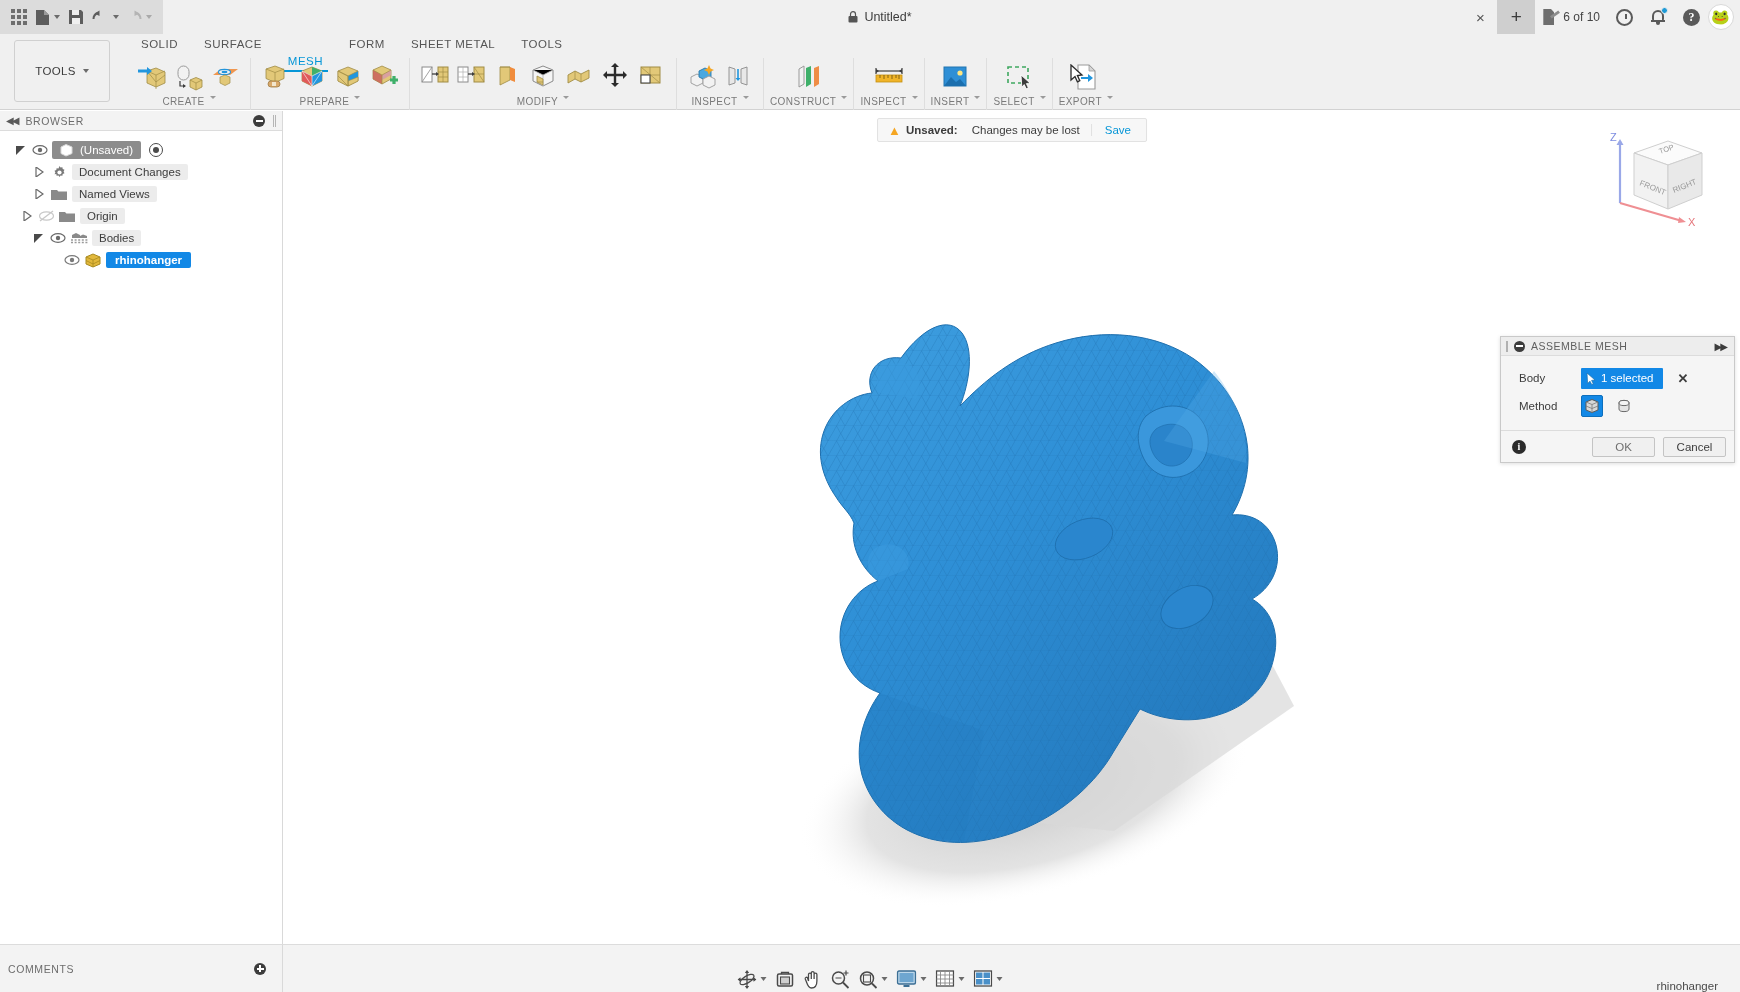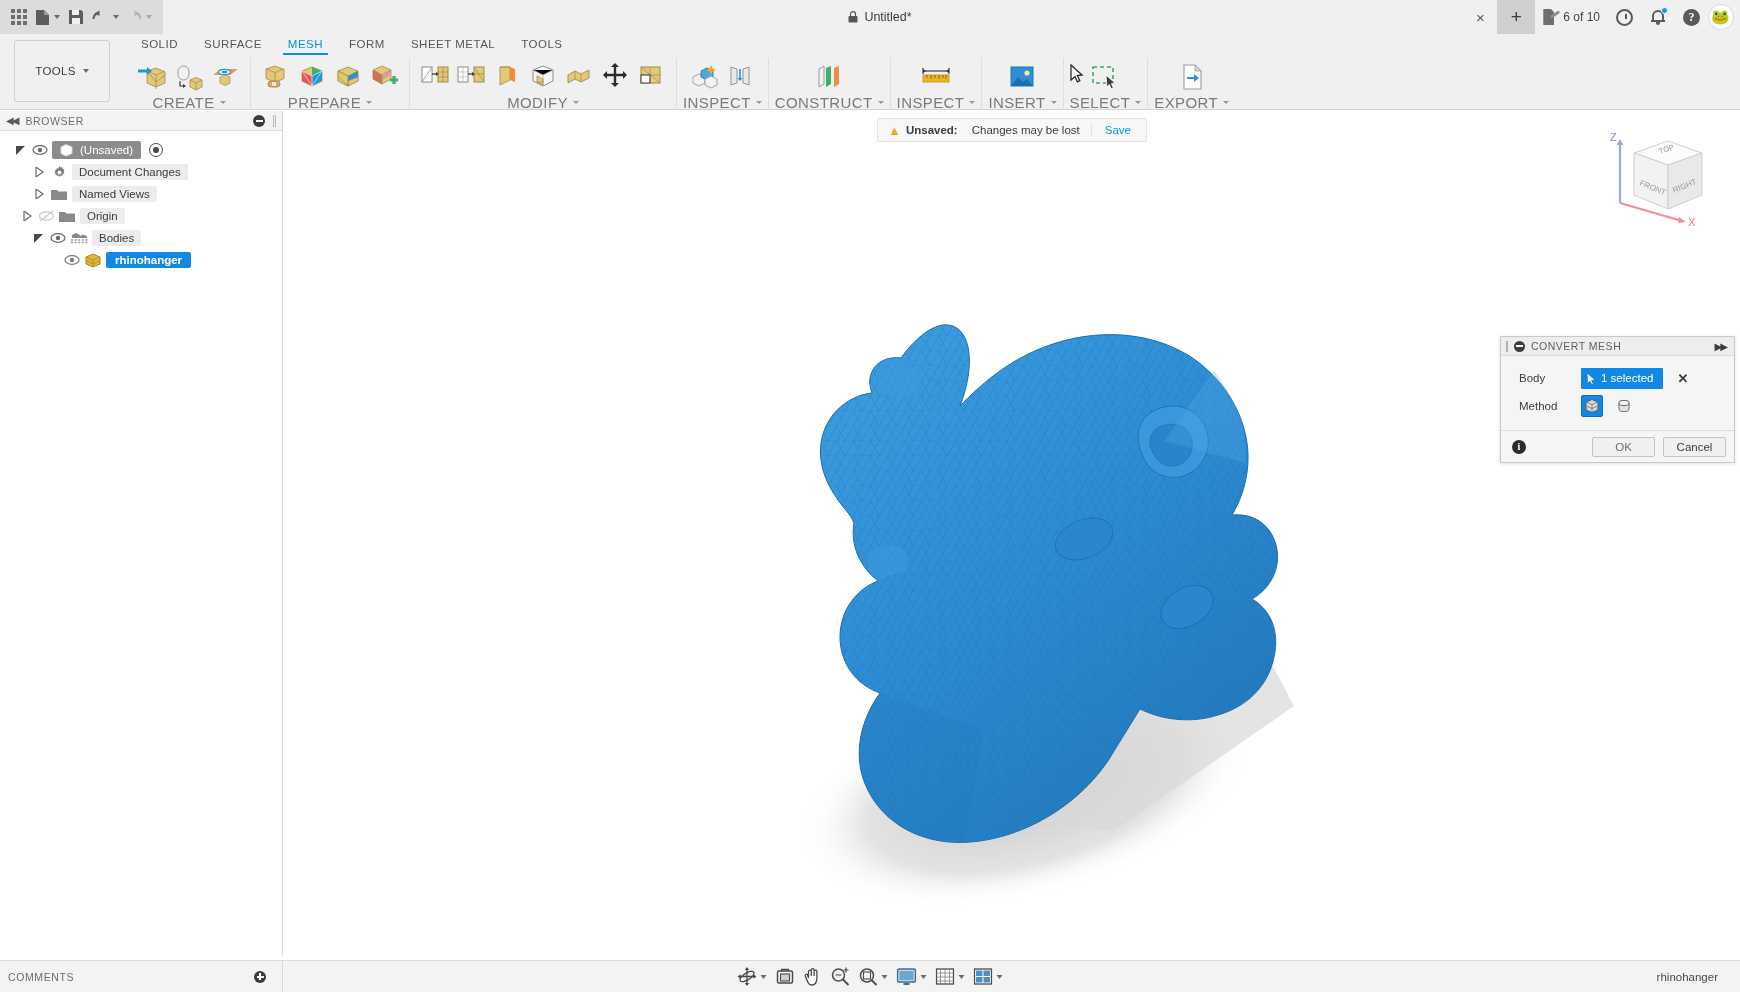--- a/index.html
+++ b/index.html
@@ -62,28 +62,28 @@
     display:flex; align-items:center; justify-content:center; gap:5px;
     font-size:11.5px; color:#3c3c3c; letter-spacing:.3px;
   }
   .tabs{
     position:absolute; left:128px; top:0; height:24px; display:flex; align-items:flex-start;
   }
   .tab{
     font-size:11.5px; color:#555; letter-spacing:.5px; padding:4px 13px 5px 13px;
     position:relative; white-space:nowrap;
   }
-  .tab.active{ color:#0696d7; }
+  .tab.active{ color:#0696d7;margin-top:17px; }
   .tab.active:after{ content:""; position:absolute; left:8px; right:8px; bottom:0; height:2.5px; background:#0696d7; }
 
   .panels{ position:absolute; left:128px; top:24px; height:52px; display:flex; align-items:flex-start; }
   .panel{ display:flex; flex-direction:column; align-items:center; position:relative; padding:0 6px; height:52px;}
   .panel + .panel{ border-left:1px solid #dedede; }
   .panel-row{ display:flex; align-items:center; gap:2px; height:38px; padding:0 2px;}
-  .panel-label{ font-size:15px; color:#7a7a7a; letter-spacing:.4px; display:flex; align-items:center; gap:3px; height:12px; }
+  .panel-label{ font-size:10px; color:#7a7a7a; letter-spacing:.4px; display:flex; align-items:flex-start; gap:3px; height:12px; }
   .panel-label .caret{ border-top-color:#9a9a9a; border-left-width:3px;border-right-width:3px;border-top-width:3.5px;}
   .tool{ width:34px;height:34px; display:flex; align-items:center; justify-content:center; position:relative; }
   .tool svg{ display:block; }
 
   
   .browser{
     position:absolute; left:0; top:111px; width:283px; bottom:36px;
     background:#ffffff; border-right:1px solid #d9d9d9;
   }
   .bp-head{
@@ -163,22 +163,22 @@
            display:flex;align-items:center;justify-content:center;font-family:"Liberation Serif",serif;}
   .dbtn{
     margin-left:0; height:20px; min-width:63px; border:1px solid #c4c4c4; background:#f0f0f0;
     border-radius:2px; font-size:11.5px; color:#707070; display:flex;align-items:center;justify-content:center;
   }
   .dbtn.cancel{ color:#3c3c3c; }
   .dlg-foot .spacer{ flex:1; }
 
   
   .bottom{
-    position:absolute; left:0; bottom:0; width:1740px; height:32px;
-    background:#f3f3f3; border-top:1px solid #dcdcdc; display:flex; align-items:center;
+    position:absolute; left:0; bottom:0; width:1740px; height:48px;
+    background:#f3f3f3; border-top:1px solid #dcdcdc; display:flex; align-items:flex-end;
   }
   .comments{
     width:283px; height:100%; border-right:1px solid #d9d9d9; display:flex; align-items:center;
     padding:0 8px; font-size:10.5px; color:#6d6d6d; letter-spacing:.6px; gap:8px;
   }
   .comments .plus{ margin-left:auto; width:12px;height:12px;border-radius:50%;background:#3c3c3c;position:relative;}
   .comments .plus:after{content:"";position:absolute;left:2.5px;top:5px;width:7px;height:2px;background:#fff;}
   .comments .plus:before{content:"";position:absolute;left:5px;top:2.5px;width:2px;height:7px;background:#fff;}
   .navbar{ position:absolute; left:50%; transform:translateX(-50%); display:flex; align-items:center; gap:1px;}
   .navbtn{ height:26px; display:flex; align-items:center; gap:2px; padding:0 4px;}
@@ -775,21 +775,21 @@
       <path d="M100 26v42L66 82V38z" fill="#e9e9e9" stroke="#cfcfcf" stroke-width="1"></path>
       <text x="58" y="27" font-size="7.5" fill="#9a9a9a" font-family="Liberation Sans, sans-serif" transform="rotate(-19 58 27)">TOP</text>
       <text x="37" y="58" font-size="8" fill="#9a9a9a" font-family="Liberation Sans, sans-serif" transform="rotate(22 37 58)">FRONT</text>
       <text x="72" y="66" font-size="8" fill="#9a9a9a" font-family="Liberation Sans, sans-serif" transform="rotate(-22 72 66)">RIGHT</text>
     </svg>
 
     <div class="dialog">
       <div class="dlg-head">
         <span class="gripv"></span>
         <span class="cminus"></span>
-        <span>CONVERT MESH</span>
+        <span>ASSEMBLE MESH</span>
         <span class="fwd">▶▶</span>
       </div>
       <div class="dlg-body">
         <div class="drow">
           <span class="dlabel">Body</span>
           <span class="sel-chip">
             <svg width="11" height="13" viewBox="0 0 11 13">
               <path d="M1 1l8 7-3.4.4 1.7 3.3-1.6.8-1.7-3.3L1.6 11.5z" fill="#fff" stroke="#1b6fae" stroke-width=".7"></path>
             </svg>
             <span>1 selected</span>

